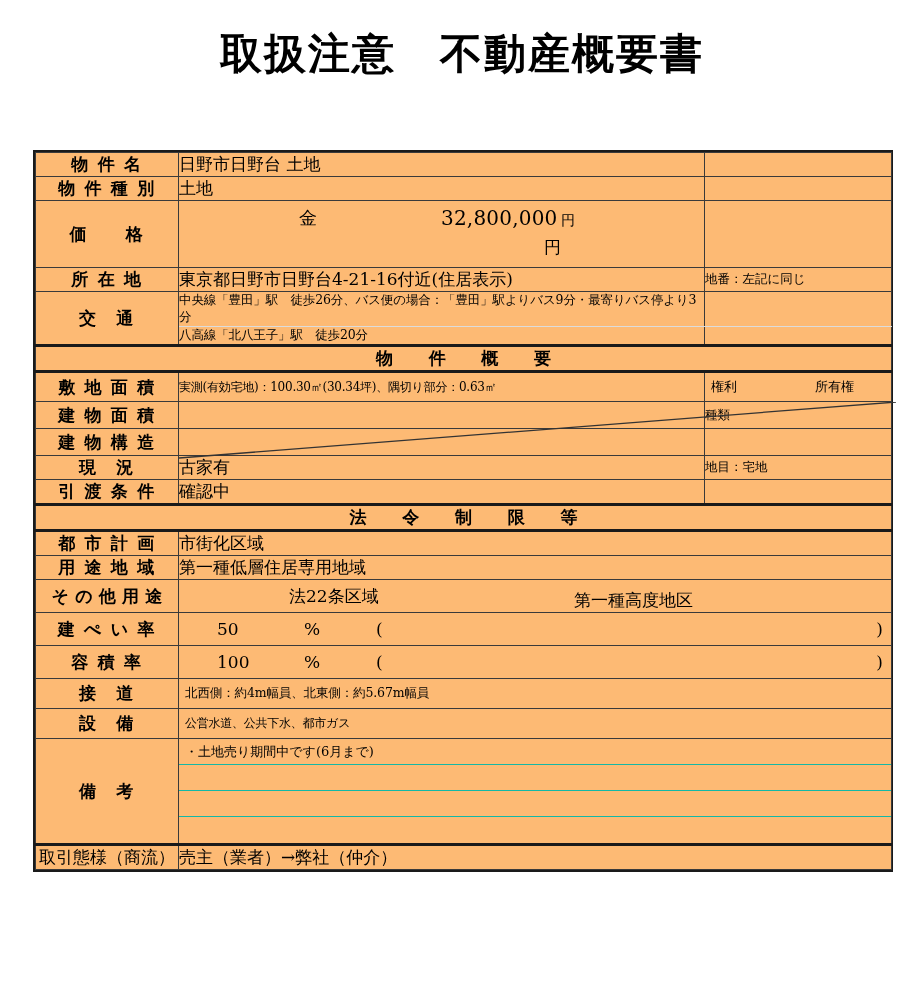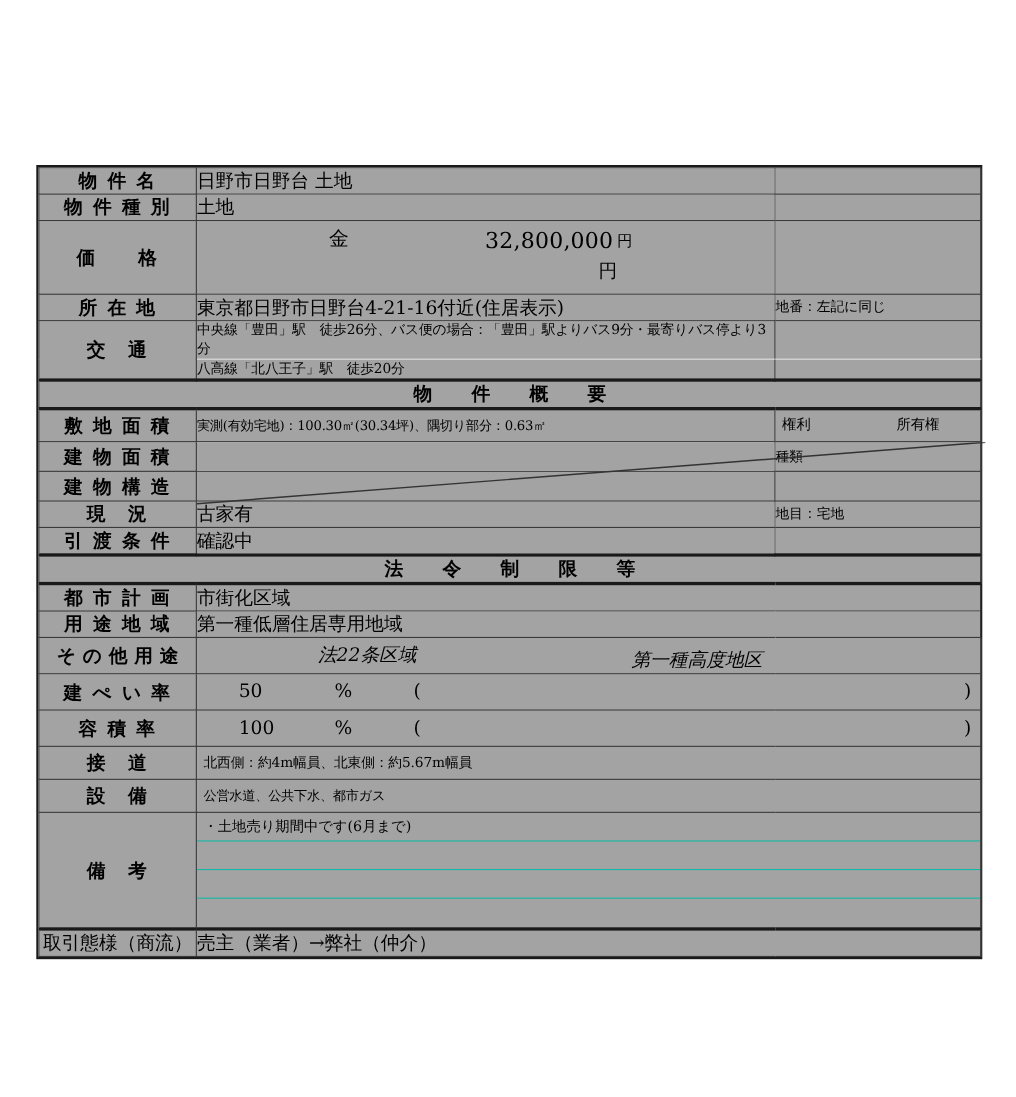--- a/index.html
+++ b/index.html
@@ -43,21 +43,21 @@
   table.grid {
     width: 100%;
     border-collapse: collapse;
     table-layout: fixed;
     font-family: "DejaVu Serif", "Liberation Serif", serif;
   }
   table.grid td {
     border: 1px solid #3a3a3a;
     padding: 0;
     vertical-align: middle;
-    background: #a3a3a3;
+    background: #fdba74;
   }
   .lbl {
     text-align: center;
     font-size: 17px;
     font-weight: bold;
     letter-spacing: 0.10em;
     padding: 4px 2px 4px 2px;
     white-space: nowrap;
   }
   .lbl-tight {
@@ -246,20 +246,21 @@
     font-size: 17px;
     padding: 5px 6px;
     white-space: nowrap;
   }
 </style>
 </head>
 <body>
 
 <div class="page">
 
+  <div class="doc-title">取扱注意　不動産概要書</div>
 
   <div class="sheet">
     <table class="grid">
       <colgroup>
         <col style="width:143px">
         <col style="width:526px">
         <col style="width:187px">
       </colgroup>
       <tbody>
 
@@ -359,21 +360,21 @@
           <td class="val thickline-top" colspan="2">市街化区域</td>
         </tr>
 
         <tr>
           <td class="lbl">用 途 地 域</td>
           <td class="val" colspan="2">第一種低層住居専用地域</td>
         </tr>
 
         <tr>
           <td class="lbl lbl-tight">そ の 他 用 途</td>
-          <td colspan="2" style="padding:3px 0;font-style:italic;">
+          <td colspan="2" style="padding:3px 0;">
             <div class="other-use">
               <span class="ou1">法22条区域</span>
               <span class="ou2">第一種高度地区</span>
             </div>
           </td>
         </tr>
 
         <tr>
           <td class="lbl">建 ぺ い 率</td>
           <td colspan="2" style="padding:3px 0;">

